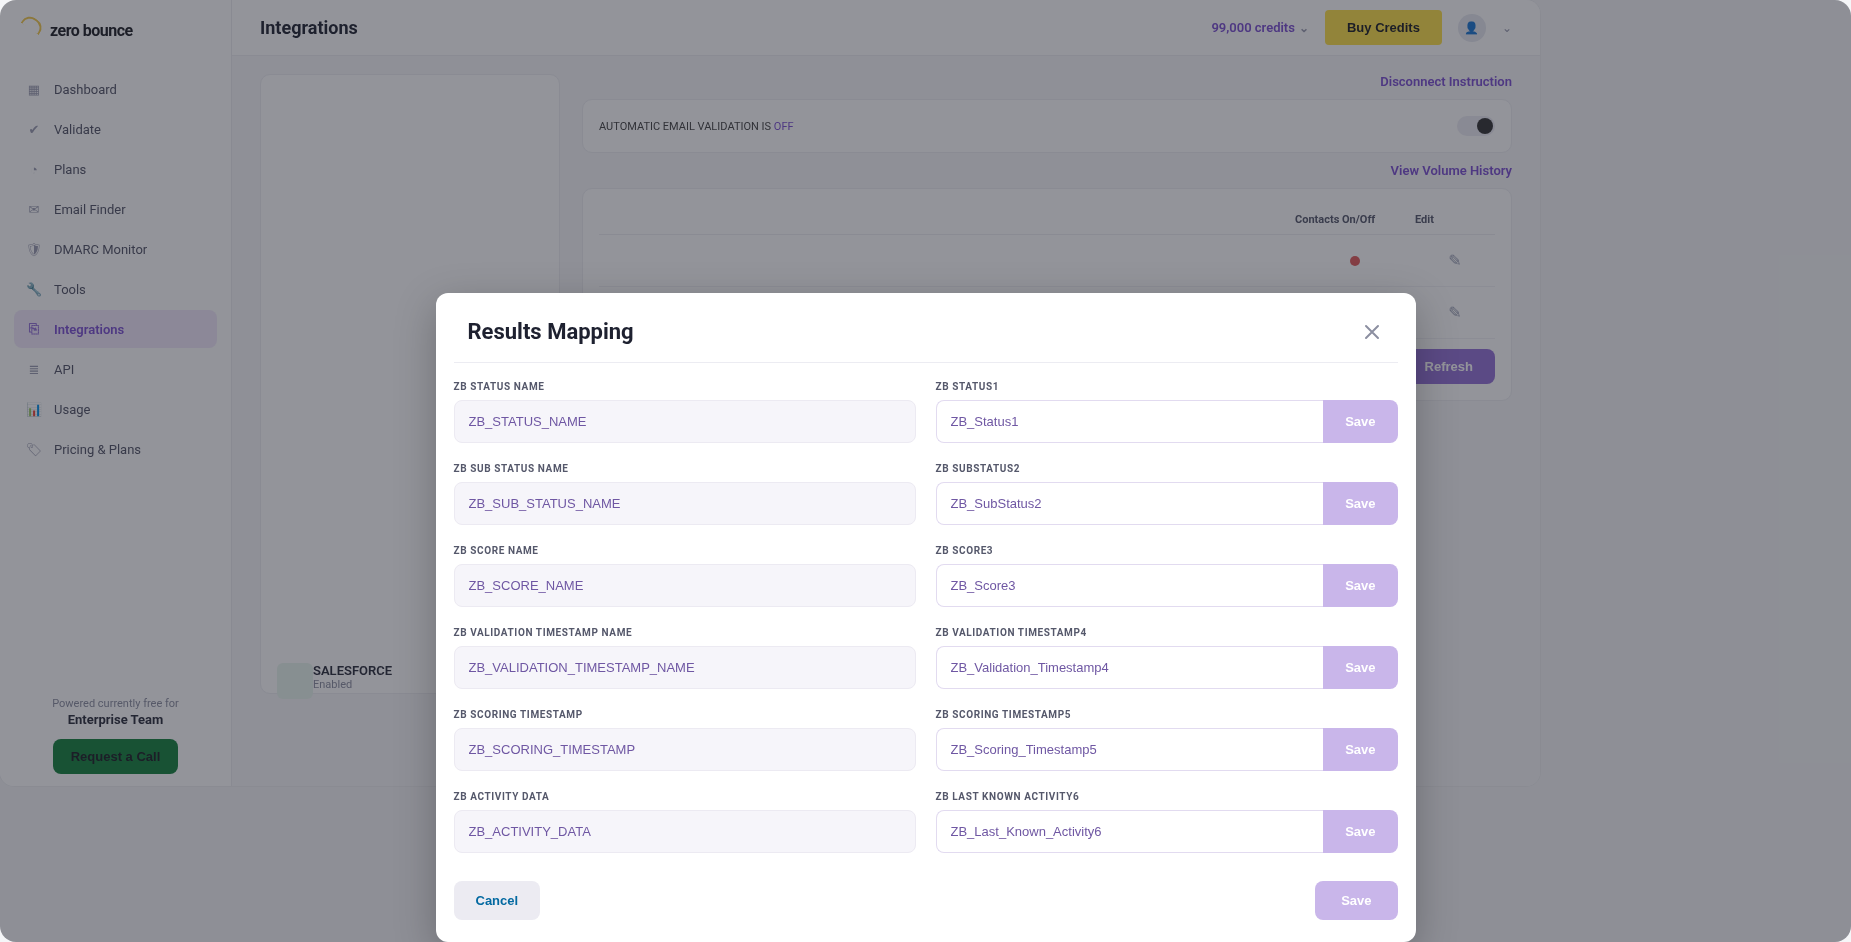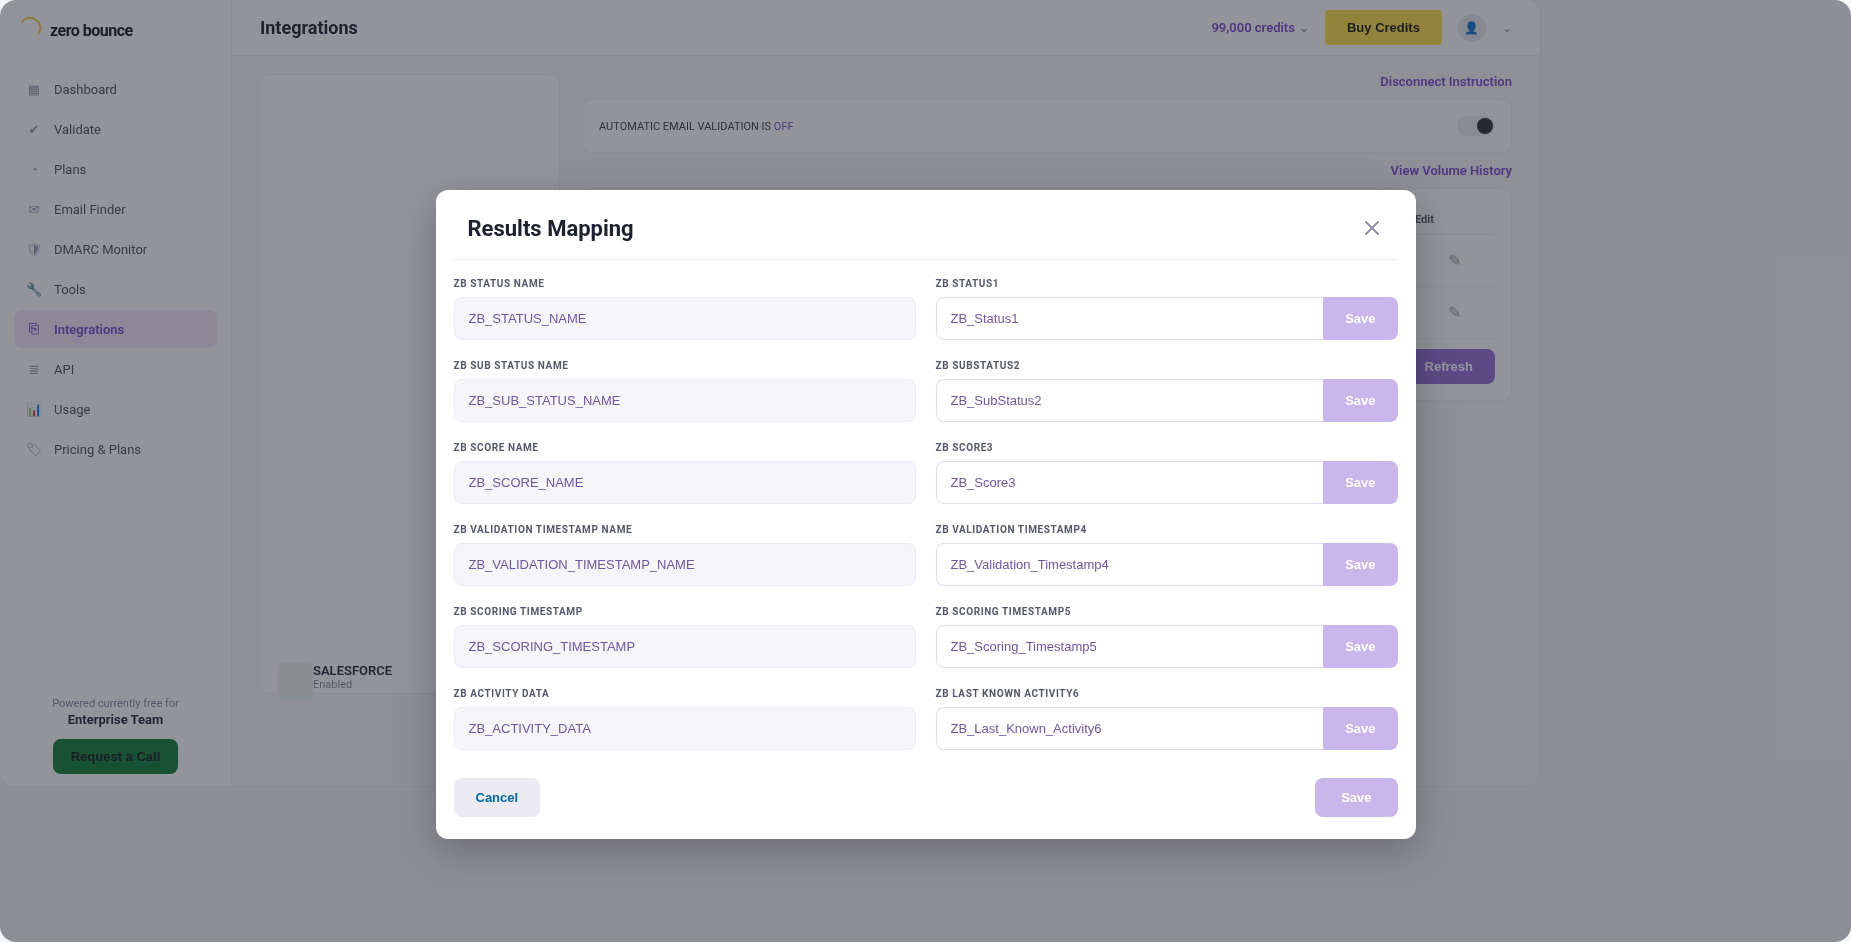--- a/index.html
+++ b/index.html
@@ -160,21 +160,21 @@
 .pencil { color:#9aa0b4; justify-self:center;}
 .btnrow { display:flex; gap:12px; justify-content:flex-end; margin-top:10px;}
 .pill-btn { border:none; border-radius:8px; padding:10px 22px; font-size:13px; font-weight:600;}
 .pill-btn.light { background:#efe8fa; color:#7b4fd1;}
 .pill-btn.solid { background:#9471d7; color:#fff;}
 
 
 .overlay {
   position:absolute; inset:0;
   background:rgba(30,32,44,0.48);
-  display:flex; align-items:center; justify-content:center;
+  display:flex; align-items:flex-end; justify-content:center;
   padding-top:86px;
 }
 .modal {
   width:980px;
   background:#fff;
   border-radius:12px;
   box-shadow:0 12px 40px rgba(0,0,0,0.25);
   padding: 4px 0 22px 0;
 }
 .modal-header {

